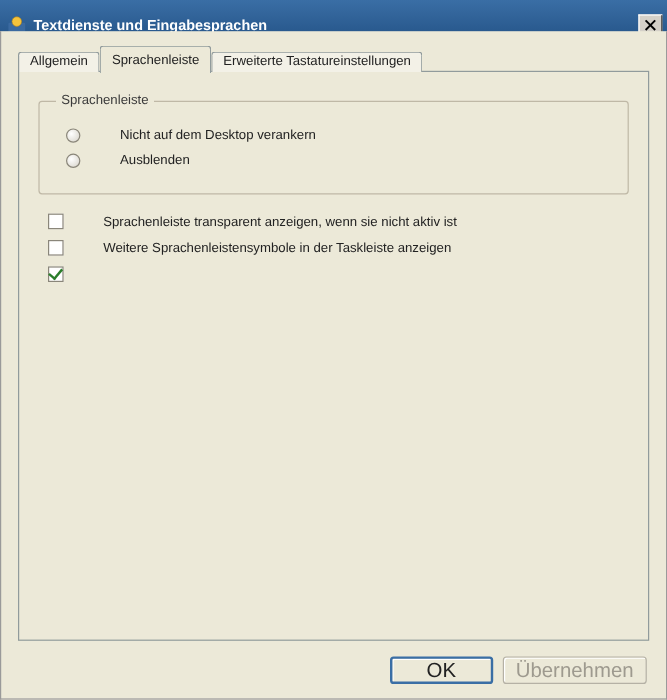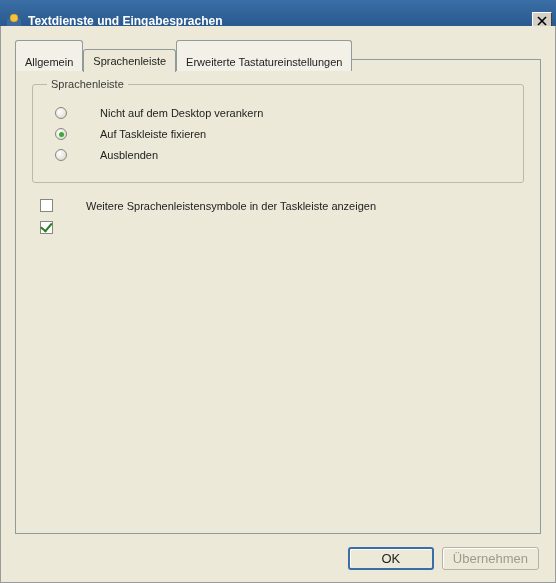--- a/index.html
+++ b/index.html
@@ -49,21 +49,21 @@
     border-top: none;
   }
   .tabs {
     position: absolute;
     top: 12px; left: 14px;
     display: flex;
     align-items: flex-end;
     z-index: 2;
   }
   .tab {
-    padding: 15px 9px 3px 9px;
+    padding: 1px 9px 3px 9px;
     background: #ECE9D8;
     border: 1px solid #919B9C;
     border-bottom: none;
     border-top-left-radius: 3px;
     border-top-right-radius: 3px;
     margin-right: 0;
     position: relative;
     cursor: default;
     font-size: 11px;
     color: #222;
@@ -141,21 +141,21 @@
     gap: 8px;
   }
   .btn {
     min-width: 86px;
     height: 23px;
     padding: 0 10px;
     background: #ECE9D8;
     border: 1px solid #707070;
     border-radius: 3px;
     font-family: inherit;
-    font-size: 13px;
+    font-size: 17px;
     color: #222;
     cursor: default;
     display: flex; align-items: center; justify-content: center;
     box-shadow: inset 1px 1px 0 #fff;
   }
   .btn.default {
     border: 2px solid #3a6ea5;
   }
   .btn.disabled {
     color: #9e9a8f;
@@ -199,33 +199,31 @@
   <div class="tabpanel">
 
     <fieldset class="groupbox">
       <legend>Sprachenleiste</legend>
 
       <div class="radio-row">
         <span class="radio"></span>
         <span class="label">Nicht auf dem Desktop verankern</span>
       </div>
 
-      <div class="radio-row">
-        <span class="radio">
-            <span class="dot"></span>
-          </span>
-        <span class="label">Auf Taskleiste fixieren</span>
-      </div>
 
       <div class="radio-row">
         <span class="radio"></span>
         <span class="label">Ausblenden</span>
       </div>
     </fieldset>
 
+    <div class="check-row">
+      <span class="checkbox"></span>
+      <span class="label">Sprachenleiste transparent anzeigen, wenn sie nicht aktiv ist</span>
+    </div>
 
     <div class="check-row">
       <span class="checkbox"></span>
       <span class="label">Weitere Sprachenleistensymbole in der Taskleiste anzeigen</span>
     </div>
 
     <div class="check-row">
       <span class="checkbox checked"></span>
     </div>
 

